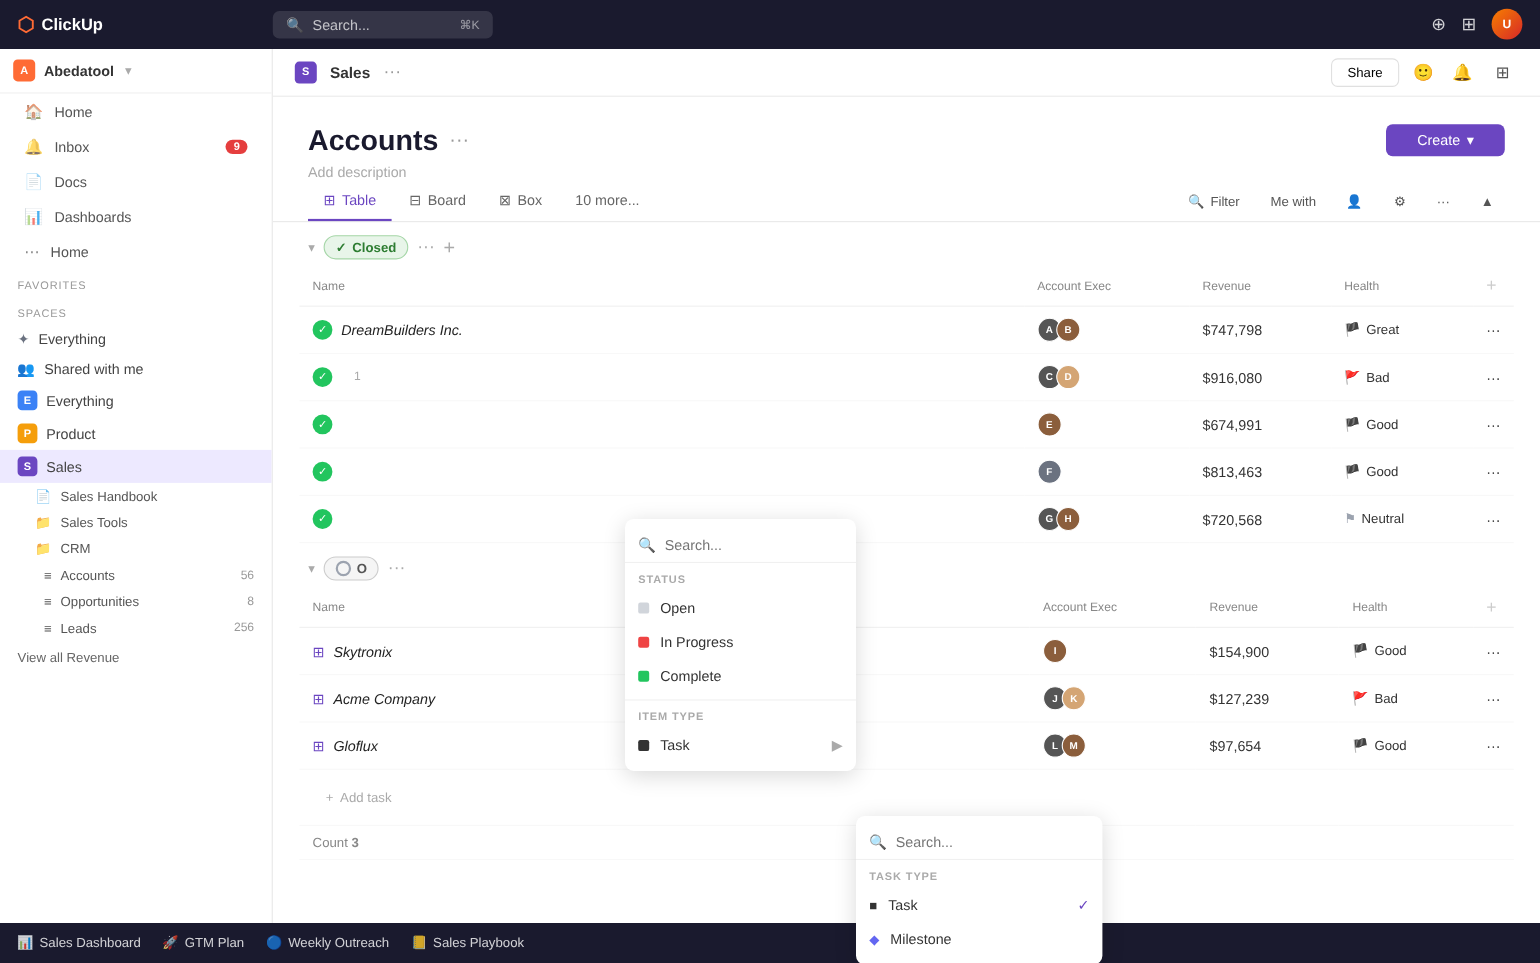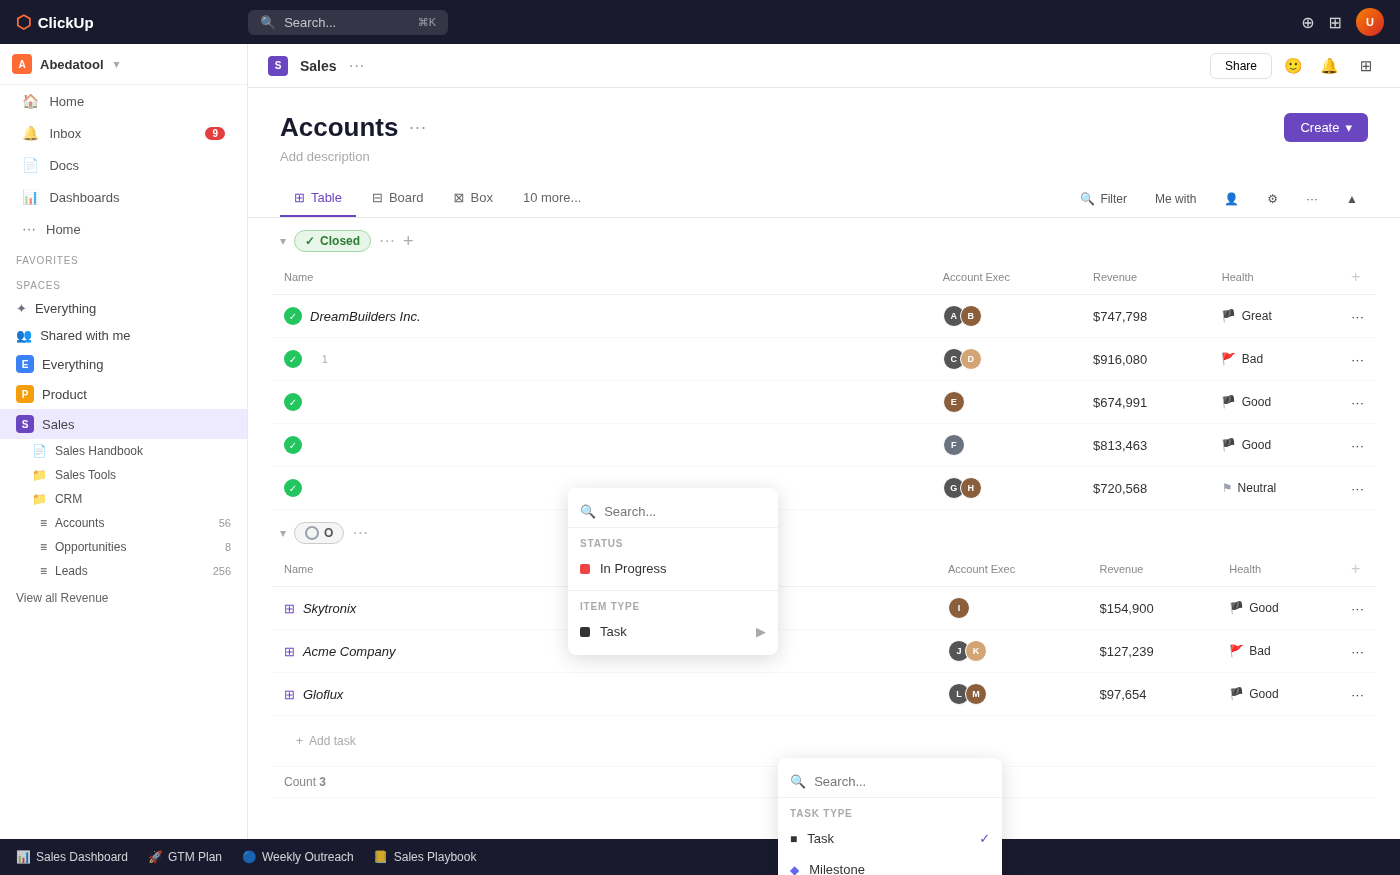--- a/index.html
+++ b/index.html
@@ -52,21 +52,21 @@
     .sub-nav-right { margin-left: auto; display: flex; align-items: center; gap: 8px; }
     .share-btn { border: 1px solid #e0e0e0; border-radius: 6px; padding: 5px 14px; font-size: 12px; cursor: pointer; background: #fff; }
     .sub-nav-icon { width: 28px; height: 28px; display: flex; align-items: center; justify-content: center; color: #555; cursor: pointer; border-radius: 4px; font-size: 15px; }
 
     
     .main-content { flex: 1; background: #fff; overflow: auto; display: flex; flex-direction: column; height: calc(875px - 44px); }
     .content-header { padding: 24px 32px 0; }
     .page-title-row { display: flex; align-items: center; gap: 10px; margin-bottom: 6px; }
     .page-title { font-size: 26px; font-weight: 700; color: #1a1a2e; }
     .page-title-dots { color: #999; font-size: 18px; cursor: pointer; }
-    .add-desc { color: #aaa; font-size: 13px; cursor: pointer; margin-bottom: 16px; }
+    .add-desc { color: #aaa; font-size: 13px; cursor: pointer; }
 
     
     .tabs-row { display: flex; align-items: center; gap: 2px; border-bottom: 1px solid #e8e8e8; padding: 0 32px; background: #fff; }
     .tab-item { padding: 10px 14px; font-size: 13px; color: #666; cursor: pointer; border-bottom: 2px solid transparent; display: flex; align-items: center; gap: 6px; }
     .tab-item.active { color: #6b46c1; border-bottom-color: #6b46c1; font-weight: 500; }
     .tabs-right { margin-left: auto; display: flex; align-items: center; gap: 8px; }
     .tab-action-btn { display: flex; align-items: center; gap: 5px; padding: 5px 10px; border-radius: 5px; cursor: pointer; font-size: 12px; color: #555; }
 
     
     .table-area { flex: 1; padding: 0 24px; overflow: auto; }
@@ -259,21 +259,21 @@
         <span class="sub-nav-icon">🔔</span>
         <span class="sub-nav-icon">⊞</span>
       </div>
     </div>
 
     <div class="main-content">
       <div class="content-header">
         <div class="page-title-row">
           <h1 class="page-title">Accounts</h1>
           <span class="page-title-dots">···</span>
-          <button style="margin-left:auto;background:#6b46c1;color:#fff;border:none;border-radius:6px;padding:7px 16px;font-size:13px;cursor:pointer;display:flex;align-items:center;gap:6px">
+          <button style="margin-left:auto;background:#6b46c1;color:#fff;border:none;border-radius:6px;padding:7px 28px;font-size:13px;cursor:pointer;display:flex;align-items:center;gap:6px">
             <span>Create</span>
             <span>▾</span>
           </button>
         </div>
         <div class="add-desc">Add description</div>
       </div>
 
       <div class="tabs-row">
         <div class="tab-item active">
           <span>⊞</span>
@@ -548,22 +548,30 @@
           </tbody>
         </table>
 
         <div class="dropdown-overlay" style="left:320px;top:270px;width:210px">
           <div class="dropdown-search">
             <span>🔍</span>
             <input type="text" placeholder="Search..." style="">
           </div>
           <div class="dropdown-section-label">STATUS</div>
           <div class="dropdown-item">
+            <span class="item-dot" style="background:#d1d5db"></span>
+            <span>Open</span>
+          </div>
+          <div class="dropdown-item">
             <span class="item-dot" style="background:#ef4444"></span>
             <span>In Progress</span>
+          </div>
+          <div class="dropdown-item">
+            <span class="item-dot" style="background:#22c55e"></span>
+            <span>Complete</span>
           </div>
           <div style="height:1px;background:#f0f0f0;margin:6px 0"></div>
           <div class="dropdown-section-label">ITEM TYPE</div>
           <div class="dropdown-item">
             <span class="item-dot" style="background:#333"></span>
             <span>Task</span>
             <span class="arrow">▶</span>
           </div>
         </div>
 

